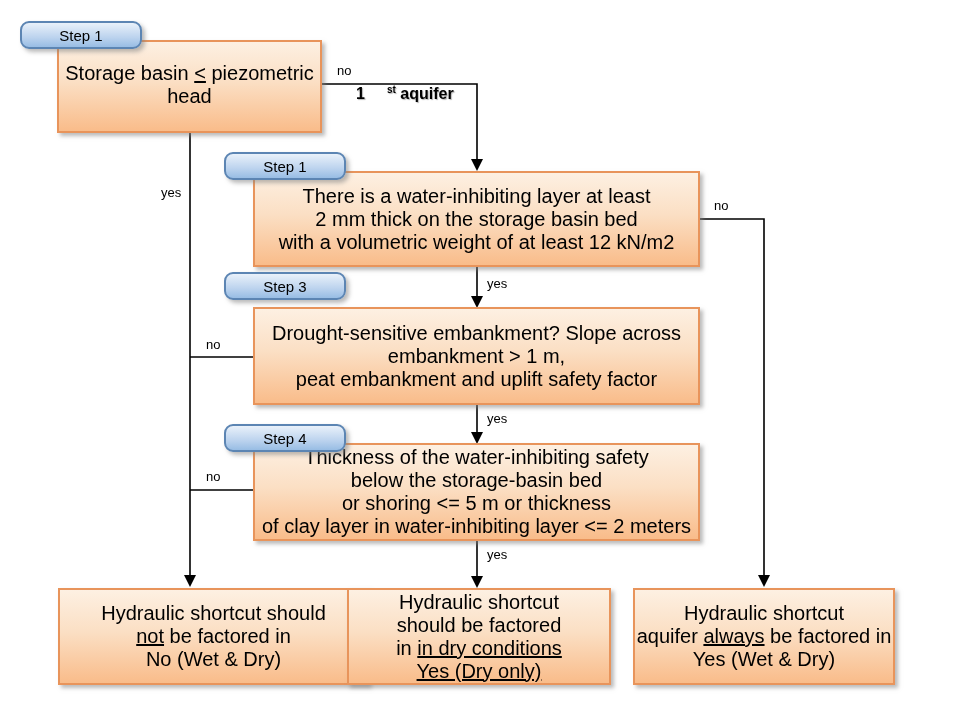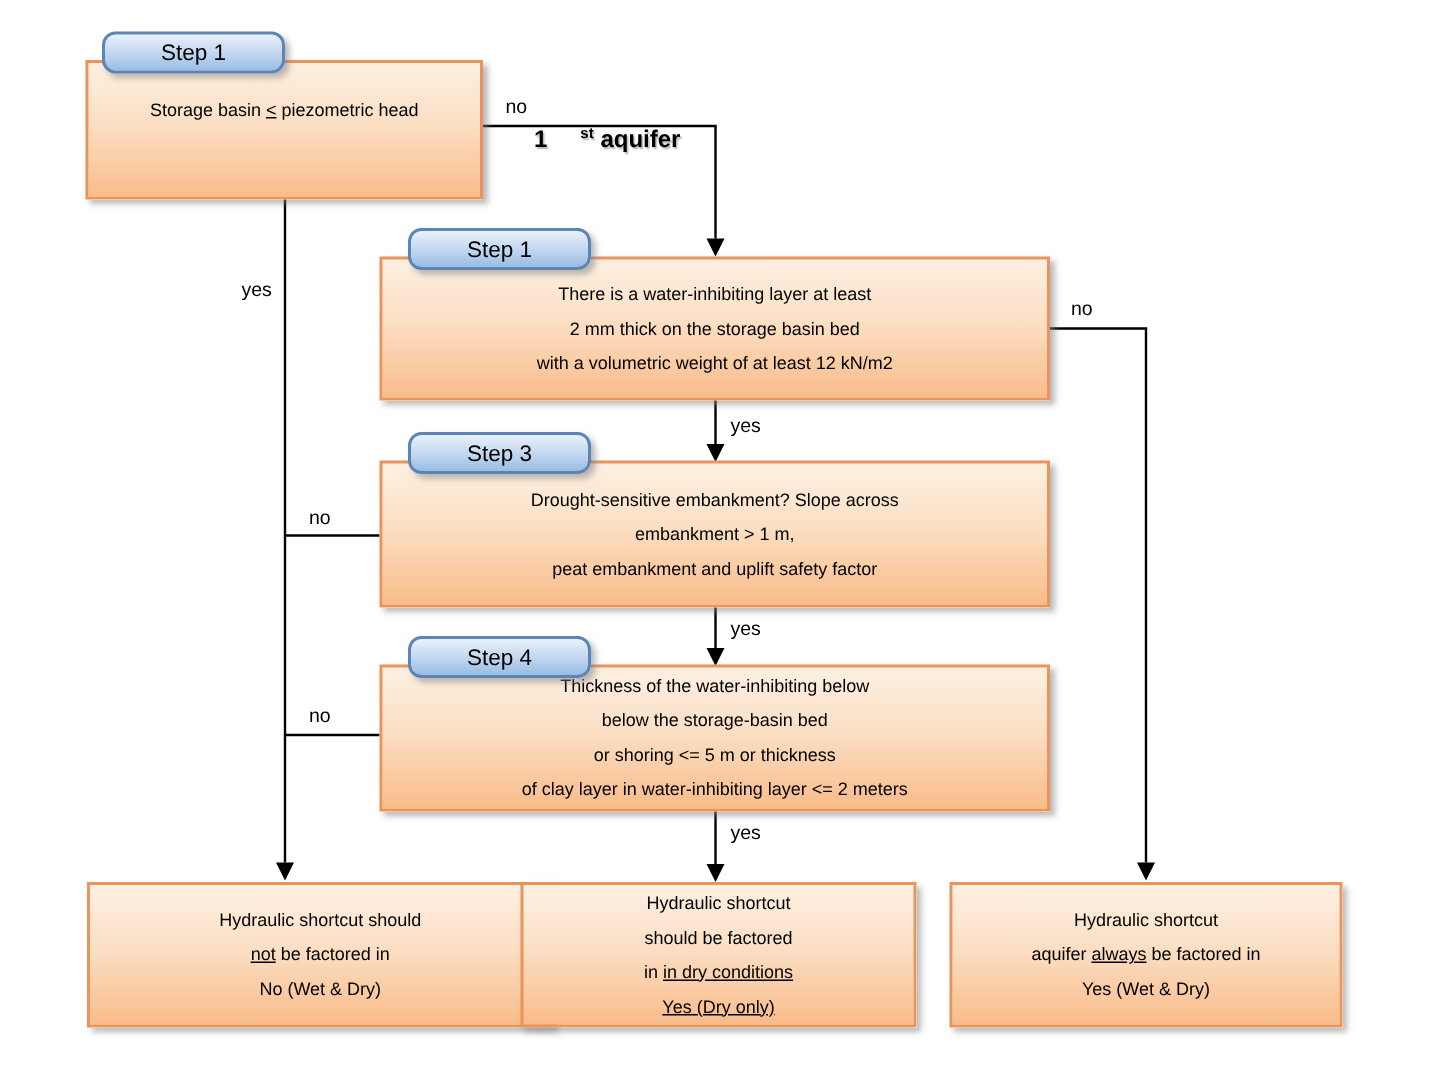--- a/index.html
+++ b/index.html
@@ -13,34 +13,33 @@
   svg.connectors{position:absolute;left:0;top:0;z-index:1;}
   svg.connectors path{stroke:var(--line,#000);stroke-width:1.6;fill:none;}
   svg.connectors polygon{fill:var(--line,#000);}
 
   .flow-box{
     position:absolute;z-index:2;box-sizing:border-box;
     background:linear-gradient(180deg,var(--box-fill-top,#fdf0e2) 0%,#fbdfc4 45%,var(--box-fill-bottom,#f9bc8a) 100%);
     border:2px solid var(--box-border,#e8945b);
     box-shadow:3px 3px 4px rgba(130,130,130,.55);
     display:flex;flex-direction:column;justify-content:center;
-    text-align:center;font-size:12px;line-height:23px;
+    text-align:center;font-size:20px;line-height:23px;
   }
   .flow-box.top-text{justify-content:flex-start;padding-top:20px;}
 
   .step-label{
     position:absolute;z-index:3;box-sizing:border-box;
     width:122px;height:28px;
     background:linear-gradient(180deg,var(--label-fill-top,#e9f1fa) 0%,#bcd3ee 60%,var(--label-fill-bottom,#98bde4) 100%);
     border:2px solid var(--label-border,#5c85b3);
     border-radius:9px;
     box-shadow:3px 3px 4px rgba(130,130,130,.55);
     display:flex;align-items:center;justify-content:center;
     font-size:15px;
-    margin-left:48px;
   }
 
   .edge-label{
     position:absolute;z-index:4;font-size:13px;line-height:14px;white-space:nowrap;
   }
   .edge-label.bold{font-weight:bold;font-size:16px;text-shadow:1px 1px 1px rgba(90,90,90,.45);}
 
   .u{text-decoration:underline;}
   sup{font-size:10px;vertical-align:super;line-height:0;margin-left:22px;}
 </style>
@@ -81,34 +80,34 @@
 
   <div class="step-label" style="left:224px;top:152px;">
     <span>Step 1</span>
   </div>
   <div class="flow-box" style="left:253px;top:171px;width:447px;height:96px;">
     <div>There is a water-inhibiting layer at least</div>
     <div>2 mm thick on the storage basin bed</div>
     <div>with a volumetric weight of at least 12 kN/m2</div>
   </div>
 
-  <div class="step-label" style="left:224px;top:288px;">
+  <div class="step-label" style="left:224px;top:272px;">
     <span>Step 3</span>
   </div>
   <div class="flow-box" style="left:253px;top:307px;width:447px;height:98px;">
     <div>Drought-sensitive embankment? Slope across</div>
     <div>embankment &gt; 1 m,</div>
     <div>peat embankment and uplift safety factor</div>
   </div>
 
   <div class="step-label" style="left:224px;top:424px;">
     <span>Step 4</span>
   </div>
   <div class="flow-box" style="left:253px;top:443px;width:447px;height:98px;">
-    <div>Thickness of the water-inhibiting below</div>
+    <div>Thickness of the water-inhibiting safety</div>
     <div>below the storage-basin bed</div>
     <div>or shoring &lt;= 5 m or thickness</div>
     <div>of clay layer in water-inhibiting layer &lt;= 2 meters</div>
   </div>
 
   <div class="flow-box" style="left:58px;top:588px;width:311px;height:97px;">
     <div>Hydraulic shortcut should</div>
     <div><span class="u">not</span><span> be factored in</span></div>
     <div>No (Wet &amp; Dry)</div>
   </div>

